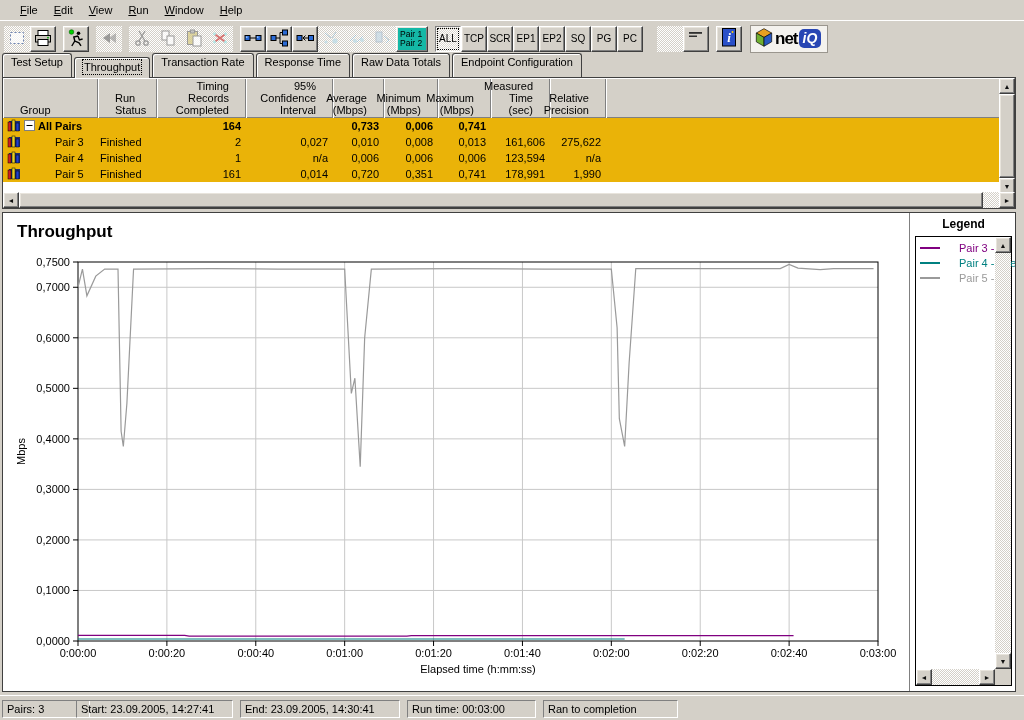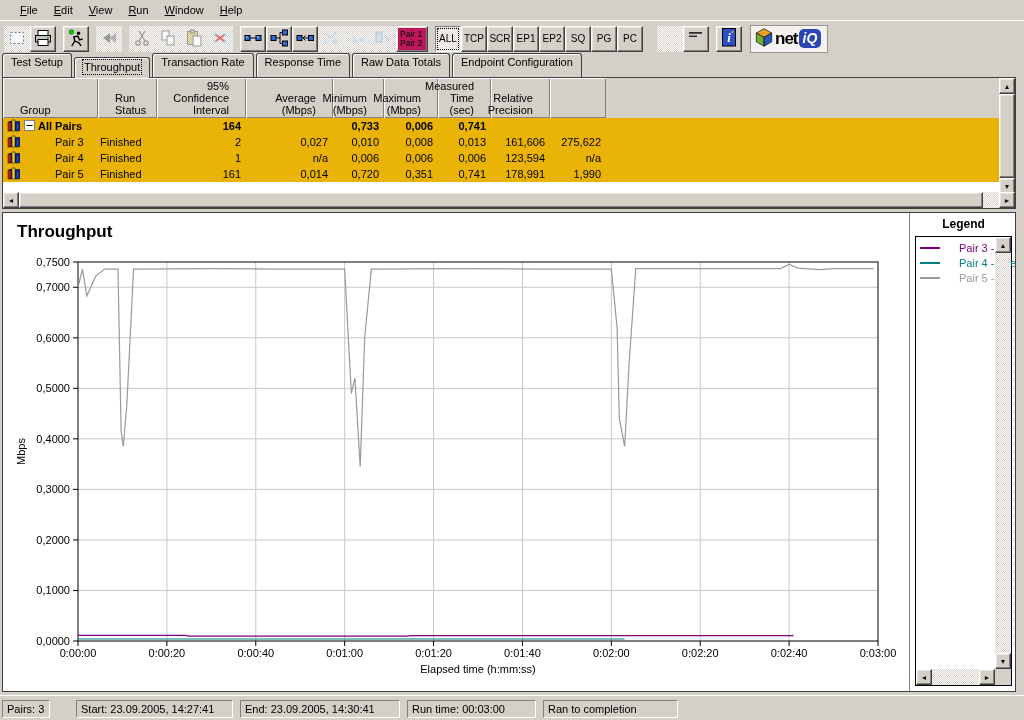--- a/index.html
+++ b/index.html
@@ -28,21 +28,21 @@
   .fbtn { width:26px; height:26px; display:flex; align-items:center; justify-content:center;
           background:#d4d0c8; border:1px solid; border-color:#fff #404040 #404040 #fff;
           box-shadow:inset -1px -1px #808080, inset 1px 1px #e8e4dc;
           font-size:10px; flex:0 0 auto; }
   .fbtn.pressed { border-color:#808080 #fff #fff #808080; box-shadow:none;
           background:conic-gradient(#fff 25%, #dcd8d0 0 50%, #fff 0 75%, #dcd8d0 0);
           background-size:2px 2px; outline:1px dotted #000; outline-offset:-3px; }
   .tsep { width:7px; flex:0 0 auto; }
   .pairbtn { width:32px; height:26px; font-size:8.5px; line-height:9px; text-align:left;
           padding-left:3px; display:flex; flex-direction:column; justify-content:center;
-          background:#be185d; border:1px solid; border-color:#fff #404040 #404040 #fff;
+          background:#14b8a6; border:1px solid; border-color:#fff #404040 #404040 #fff;
           box-shadow:inset -1px -1px #808080, inset 1px 1px #e8e4dc; flex:0 0 auto; }
   #netiq-logo { height:28px; display:flex; align-items:center; padding:0 6px 0 2px;
           background:#f4f2ee; border:1px solid #9a968e; margin-left:8px; }
   .lnet { font-weight:bold; font-size:17px; letter-spacing:-1px; }
   .liq  { background:#2846b4; color:#fff; font-weight:bold; font-style:italic; font-size:14px;
           padding:1px 4px 2px; border-radius:5px; margin-left:1px; }
   
   #tabrow { position:absolute; left:2px; top:56px; width:1020px; height:21px;
             display:flex; align-items:flex-end; }
   .tab { height:24px; padding:2px 8px 0; background:#d4d0c8;
@@ -266,20 +266,22 @@
   <div class="tab"><span class="tlabel">Transaction Rate</span></div>
   <div class="tab"><span class="tlabel">Response Time</span></div>
   <div class="tab"><span class="tlabel">Raw Data Totals</span></div>
   <div class="tab"><span class="tlabel">Endpoint Configuration</span></div>
 </div>
 
 <div id="tablepane">
   <div id="thead">
     <div class="hcell">Group</div>
     <div class="hcell">Run Status</div>
+    <div class="hcell num">Timing Records
+Completed</div>
     <div class="hcell num">95% Confidence
 Interval</div>
     <div class="hcell num">Average
 (Mbps)</div>
     <div class="hcell num">Minimum
 (Mbps)</div>
     <div class="hcell num">Maximum
 (Mbps)</div>
     <div class="hcell num">Measured
 Time (sec)</div>
@@ -483,18 +485,18 @@
         <div class="strack" style="left:0;top:0;width:100%;height:16px;"></div>
         <div class="sbtn" style="left:0;top:0;">◄</div>
         <div class="sbtn" style="right:0;top:0;">►</div>
       </div>
       <div style="position:absolute;right:0;bottom:0;width:16px;height:16px;background:#d4d0c8;"></div>
     </div>
   </div>
 </div>
 
 <div id="statusbar">
-  <div class="spanel" style="left:2px;   width:48px;">Pairs: 3</div>
+  <div class="spanel" style="left:2px;   width:88px;">Pairs: 3</div>
   <div class="spanel" style="left:76px;  width:157px;">Start: 23.09.2005, 14:27:41</div>
   <div class="spanel" style="left:240px; width:160px;">End: 23.09.2005, 14:30:41</div>
   <div class="spanel" style="left:407px; width:129px;">Run time: 00:03:00</div>
   <div class="spanel" style="left:543px; width:135px;">Ran to completion</div>
 </div>
 
 </body></html>

